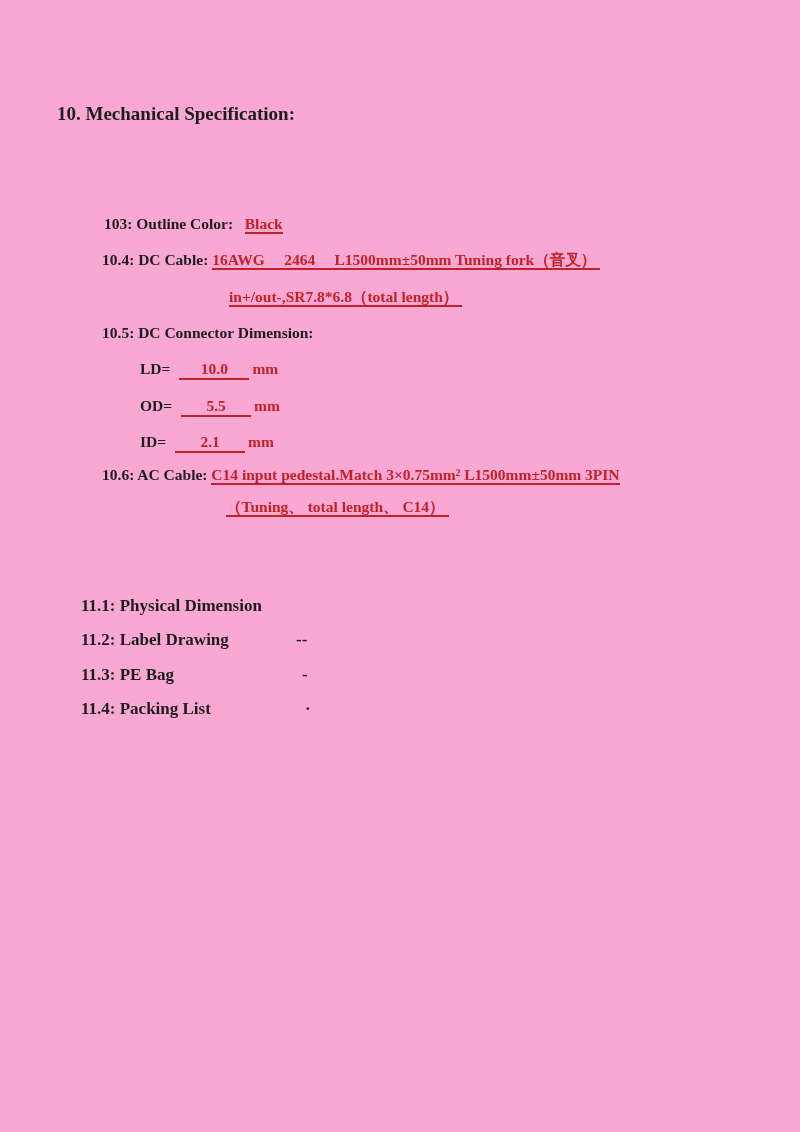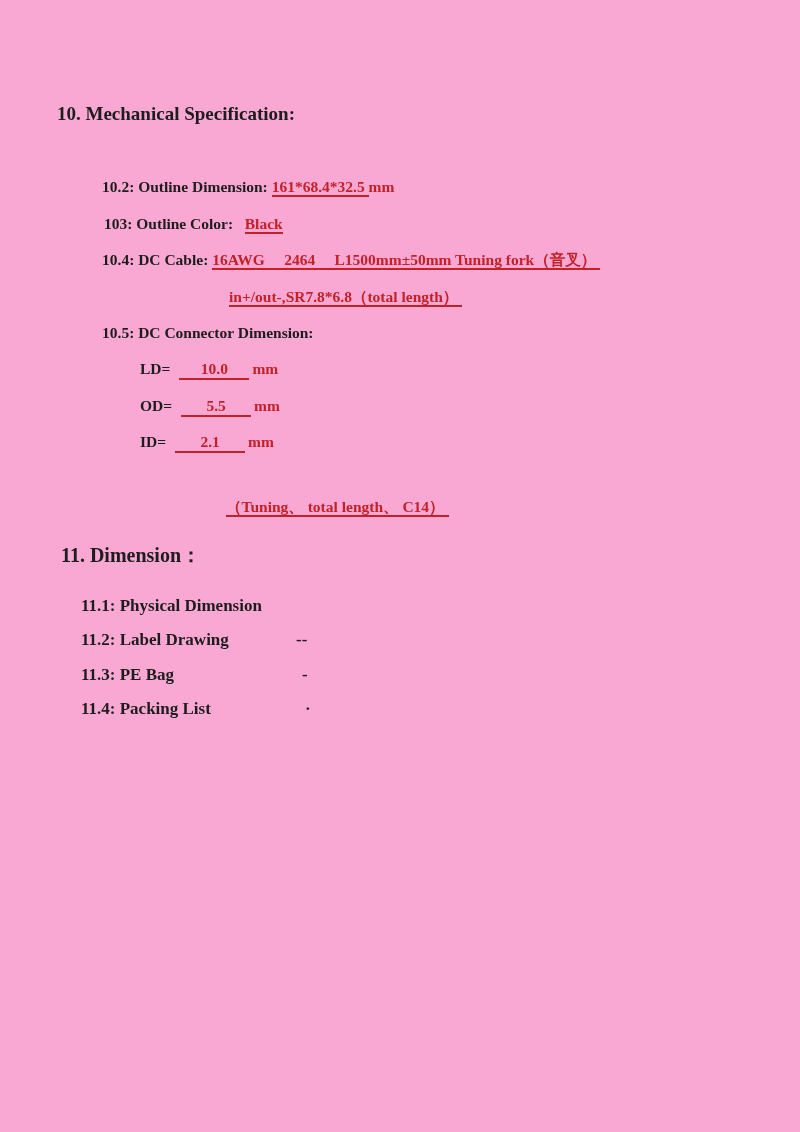--- a/index.html
+++ b/index.html
@@ -33,40 +33,39 @@
   .marker { position: absolute; top: 0; }
 </style>
 </head>
 <body>
 
 <div class="page">
 
   <div class="line h1" style="left:57px; top:102px;">10. Mechanical Specification:</div>
 
 
-  <div class="line s10" style="left:102px; top:177px;"><span>10.2: Outline Dimension: </span><span class="ru">161*68.4*32.5 </span><span class="red">mm</span></div>
 
   <div class="line s10" style="left:104px; top:214px;"><span>103: Outline Color:   </span><span class="ru">Black</span></div>
 
   <div class="line s10" style="left:102px; top:250px;"><span>10.4: DC Cable: </span><span class="ru">16AWG     2464     L1500mm±50mm Tuning fork（音叉） </span></div>
 
   <div class="line s10" style="left:229px; top:287px;"><span class="ru">in+/out-,SR7.8*6.8（total length） </span></div>
 
   <div class="line s10" style="left:102px; top:323px;">10.5: DC Connector Dimension:</div>
 
   <div class="line s10" style="left:140px; top:359px;"><span>LD=</span><span class="dimblank">10.0</span><span class="dimunit">mm</span></div>
 
   <div class="line s10" style="left:140px; top:396px;"><span>OD=</span><span class="dimblank">5.5</span><span class="dimunit">mm</span></div>
 
   <div class="line s10" style="left:140px; top:432px;"><span>ID=</span><span class="dimblank">2.1</span><span class="dimunit">mm</span></div>
 
+  <div class="line s10" style="left:102px; top:465px;"><span>10.6: AC Cable: </span><span class="ru">C14 input pedestal.Match 3×0.75mm² L1500mm±50mm 3PIN</span></div>
 
   <div class="line s10" style="left:226px; top:497px;"><span class="ru">（Tuning、 total length、 C14） </span></div>
 
-  <div class="line h2" style="left:61px; top:542px;">11. Dimension：</div>
 
   <div class="line s11" style="left:81px; top:596px;"><span>11.1: Physical Dimension</span><span class="marker" style="left:215px;"></span></div>
 
   <div class="line s11" style="left:81px; top:630px;"><span>11.2: Label Drawing</span><span class="marker" style="left:215px;">--</span></div>
 
   <div class="line s11" style="left:81px; top:665px;"><span>11.3: PE Bag</span><span class="marker" style="left:221px;">-</span></div>
 
   <div class="line s11" style="left:81px; top:699px;"><span>11.4: Packing List</span><span class="marker" style="left:224px;">·</span></div>
 
 </div>

